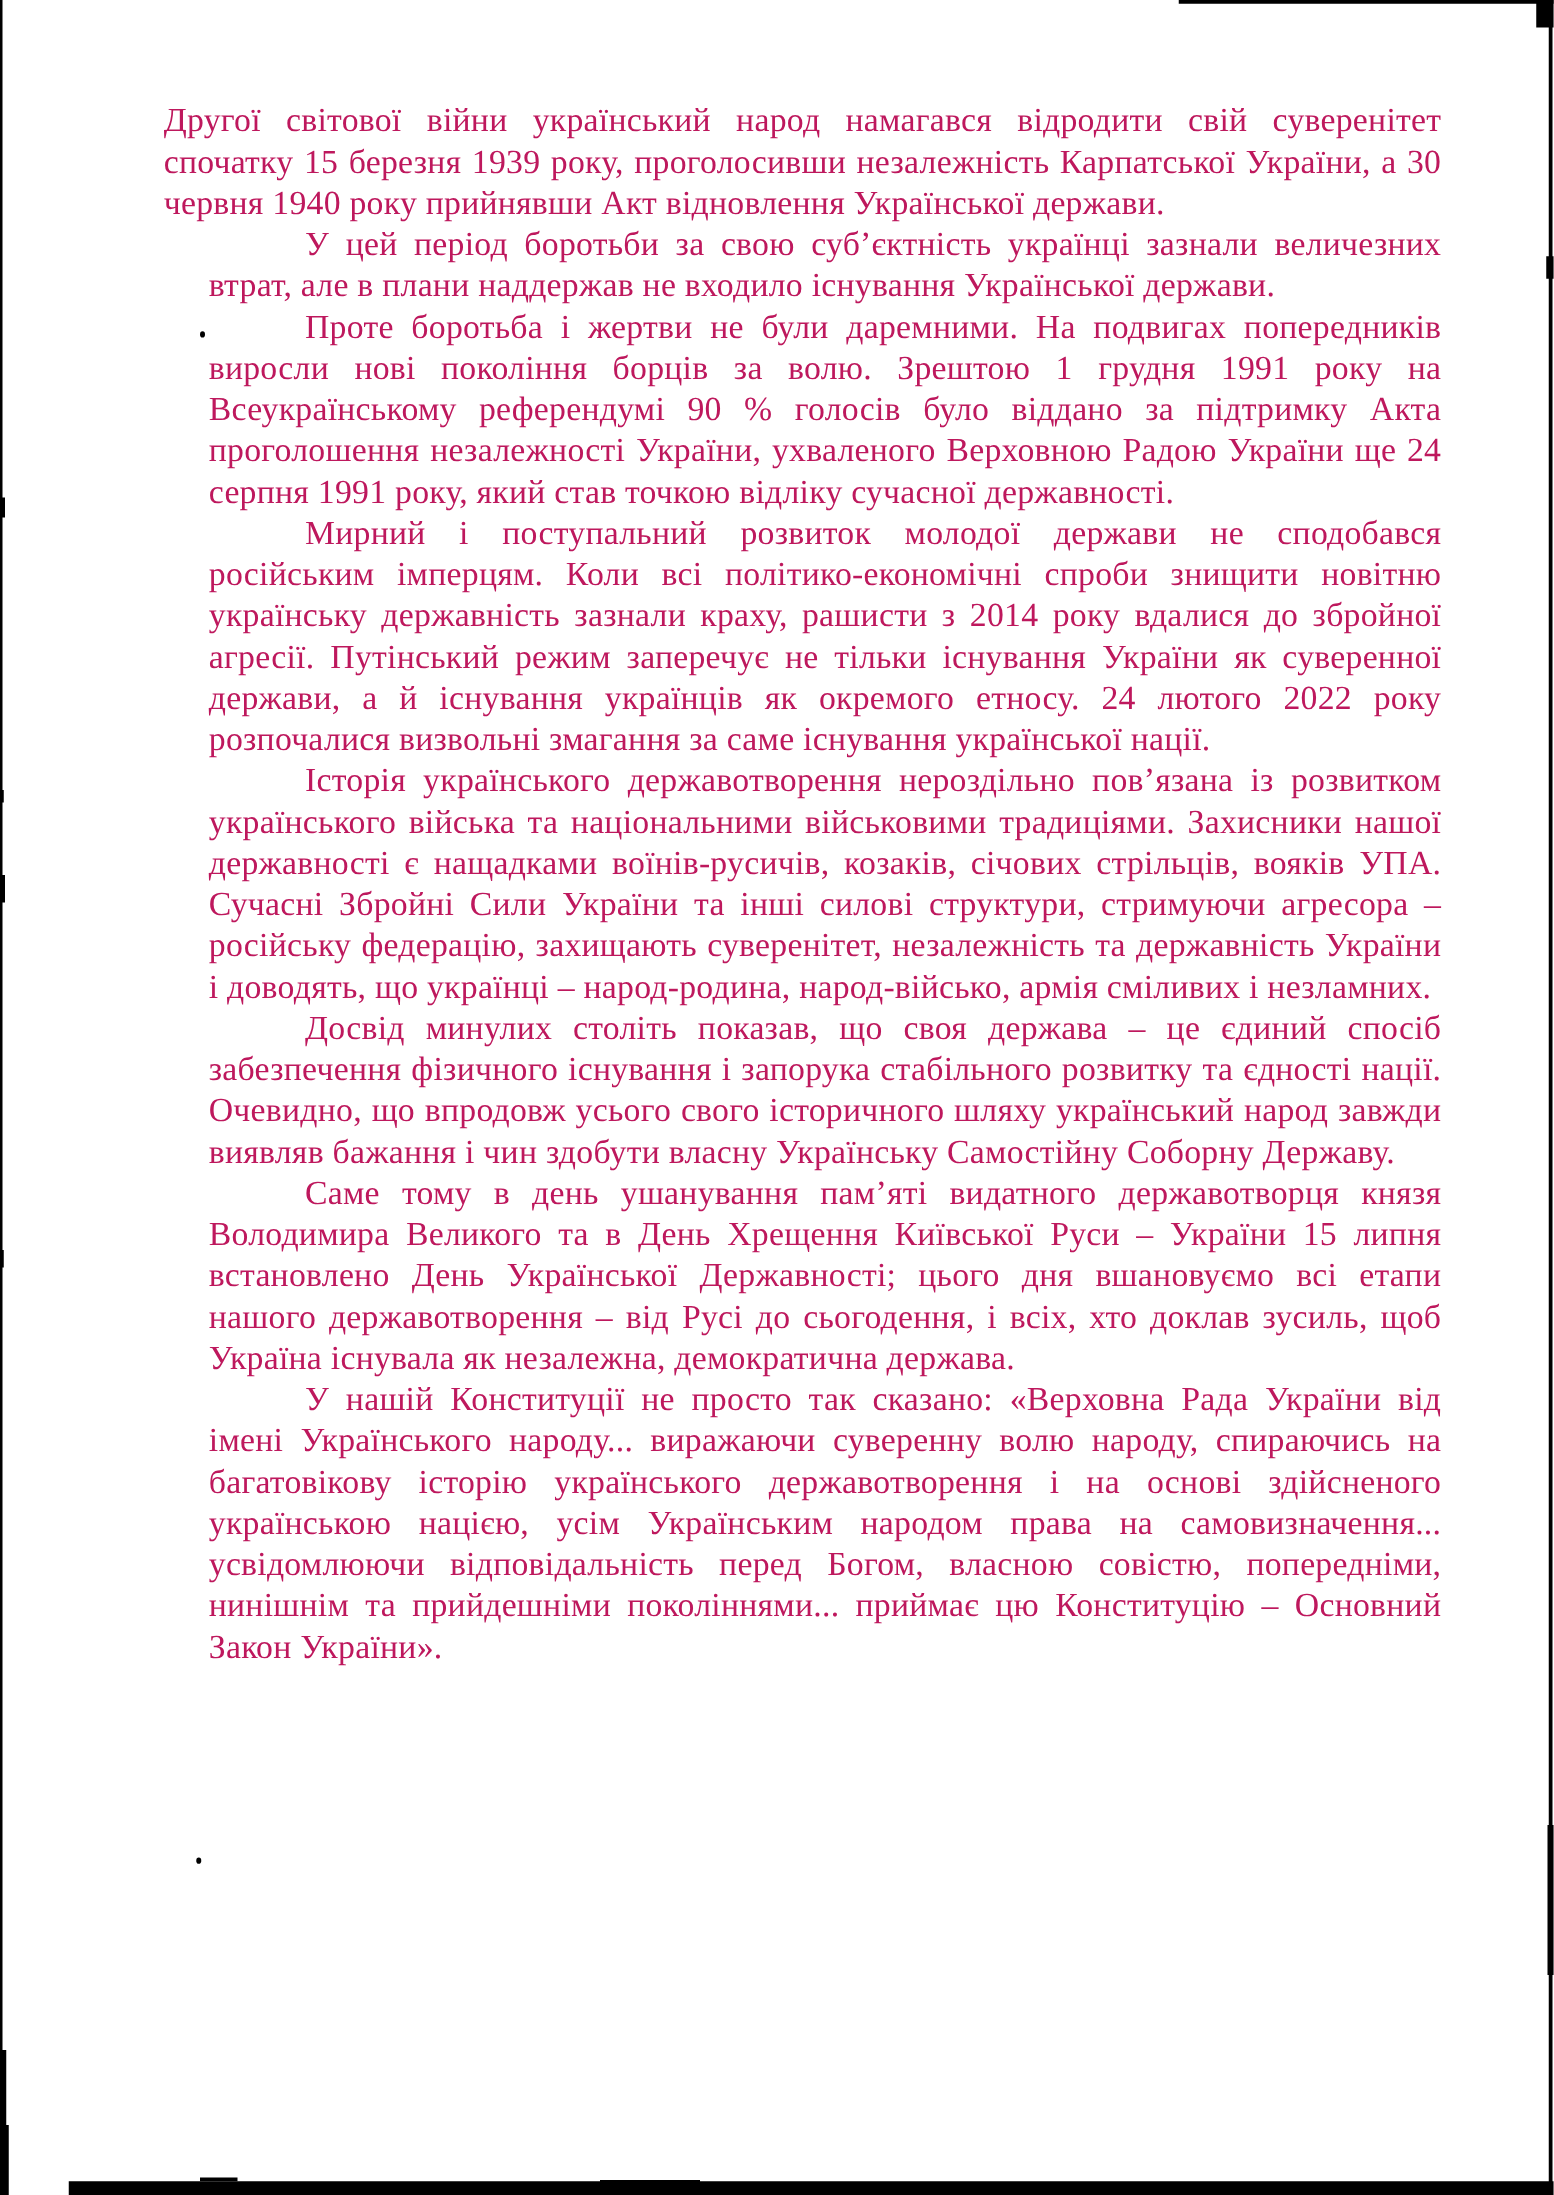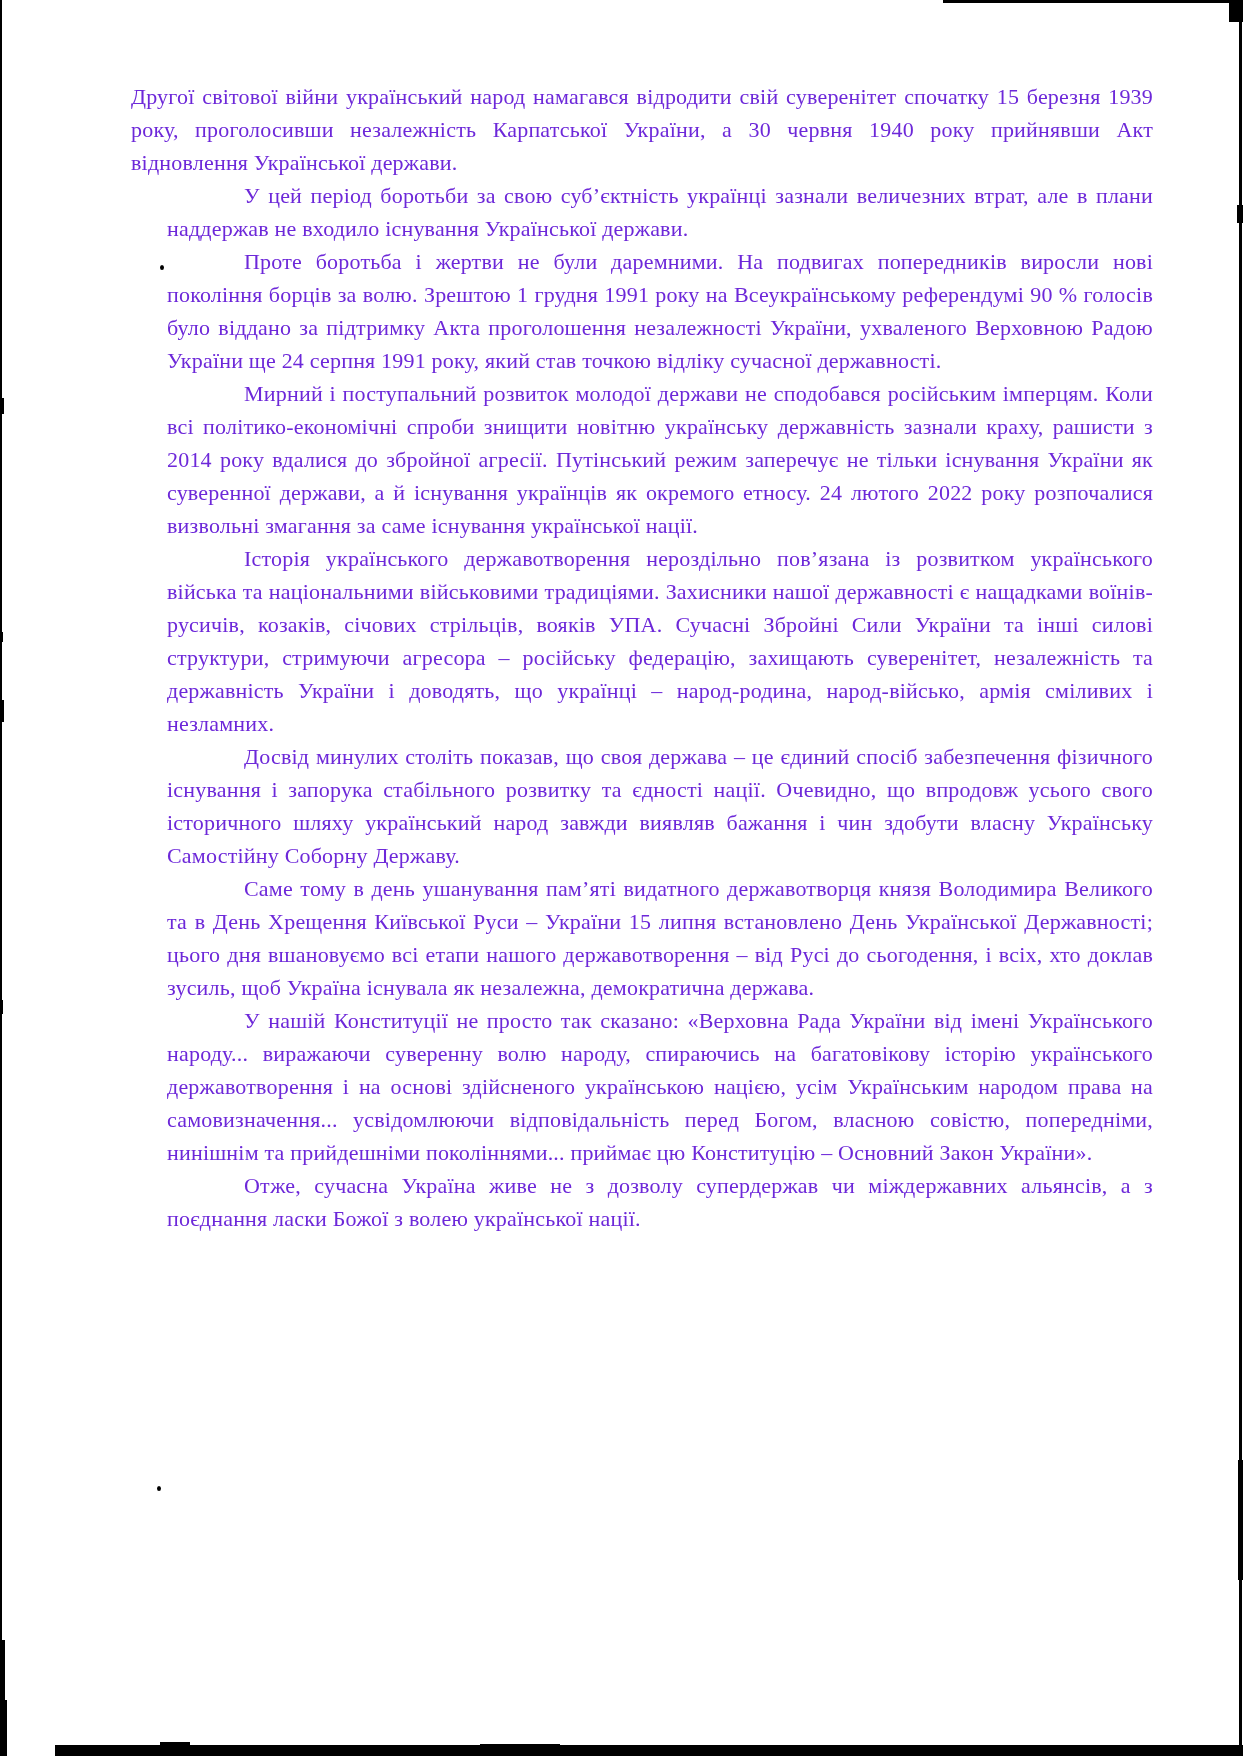--- a/index.html
+++ b/index.html
@@ -13,22 +13,22 @@
     height: 1756px;
     overflow: hidden;
     font-family: "Liberation Serif", "DejaVu Serif", serif;
   }
   
   .text-block {
     position: absolute;
     left: 131px;
     top: 80px;
     width: 1022px;
-    color: #6d28d9;
-    font-size: 22px;
+    color: #be185d;
+    font-size: 27px;
     line-height: 33px;
     text-align: justify;
     letter-spacing: 0.2px;
   }
   .text-block p {
     margin: 0;
     padding: 0;
   }
   .text-block p.indent {
     text-indent: 77px;
@@ -77,14 +77,13 @@
 
 <div class="text-block">
   <p class="no-indent">Другої світової війни український народ намагався відродити свій суверенітет спочатку 15 березня 1939 року, проголосивши незалежність Карпатської України, а 30 червня 1940 року прийнявши Акт відновлення Української держави.</p>
   <p class="indent">У цей період боротьби за свою суб’єктність українці зазнали величезних втрат, але в плани наддержав не входило існування Української держави.</p>
   <p class="indent">Проте боротьба і жертви не були даремними. На подвигах попередників виросли нові покоління борців за волю. Зрештою 1 грудня 1991 року на Всеукраїнському референдумі 90 % голосів було віддано за підтримку Акта проголошення незалежності України, ухваленого Верховною Радою України ще 24 серпня 1991 року, який став точкою відліку сучасної державності.</p>
   <p class="indent">Мирний і поступальний розвиток молодої держави не сподобався російським імперцям. Коли всі політико-економічні спроби знищити новітню українську державність зазнали краху, рашисти з 2014 року вдалися до збройної агресії. Путінський режим заперечує не тільки існування України як суверенної держави, а й існування українців як окремого етносу. 24 лютого 2022 року розпочалися визвольні змагання за саме існування української нації.</p>
   <p class="indent">Історія українського державотворення нероздільно пов’язана із розвитком українського війська та національними військовими традиціями. Захисники нашої державності є нащадками воїнів-русичів, козаків, січових стрільців, вояків УПА. Сучасні Збройні Сили України та інші силові структури, стримуючи агресора – російську федерацію, захищають суверенітет, незалежність та державність України і доводять, що українці – народ-родина, народ-військо, армія сміливих і незламних.</p>
   <p class="indent">Досвід минулих століть показав, що своя держава – це єдиний спосіб забезпечення фізичного існування і запорука стабільного розвитку та єдності нації. Очевидно, що впродовж усього свого історичного шляху український народ завжди виявляв бажання і чин здобути власну Українську Самостійну Соборну Державу.</p>
   <p class="indent">Саме тому в день ушанування пам’яті видатного державотворця князя Володимира Великого та в День Хрещення Київської Руси – України 15 липня встановлено День Української Державності; цього дня вшановуємо всі етапи нашого державотворення – від Русі до сьогодення, і всіх, хто доклав зусиль, щоб Україна існувала як незалежна, демократична держава.</p>
   <p class="indent">У нашій Конституції не просто так сказано: «Верховна Рада України від імені Українського народу... виражаючи суверенну волю народу, спираючись на багатовікову історію українського державотворення і на основі здійсненого українською нацією, усім Українським народом права на самовизначення... усвідомлюючи відповідальність перед Богом, власною совістю, попередніми, нинішнім та прийдешніми поколіннями... приймає цю Конституцію – Основний Закон України».</p>
-  <p class="indent">Отже, сучасна Україна живе не з дозволу супердержав чи міждержавних альянсів, а з поєднання ласки Божої з волею української нації.</p>
 </div>
 
 </body></html>

